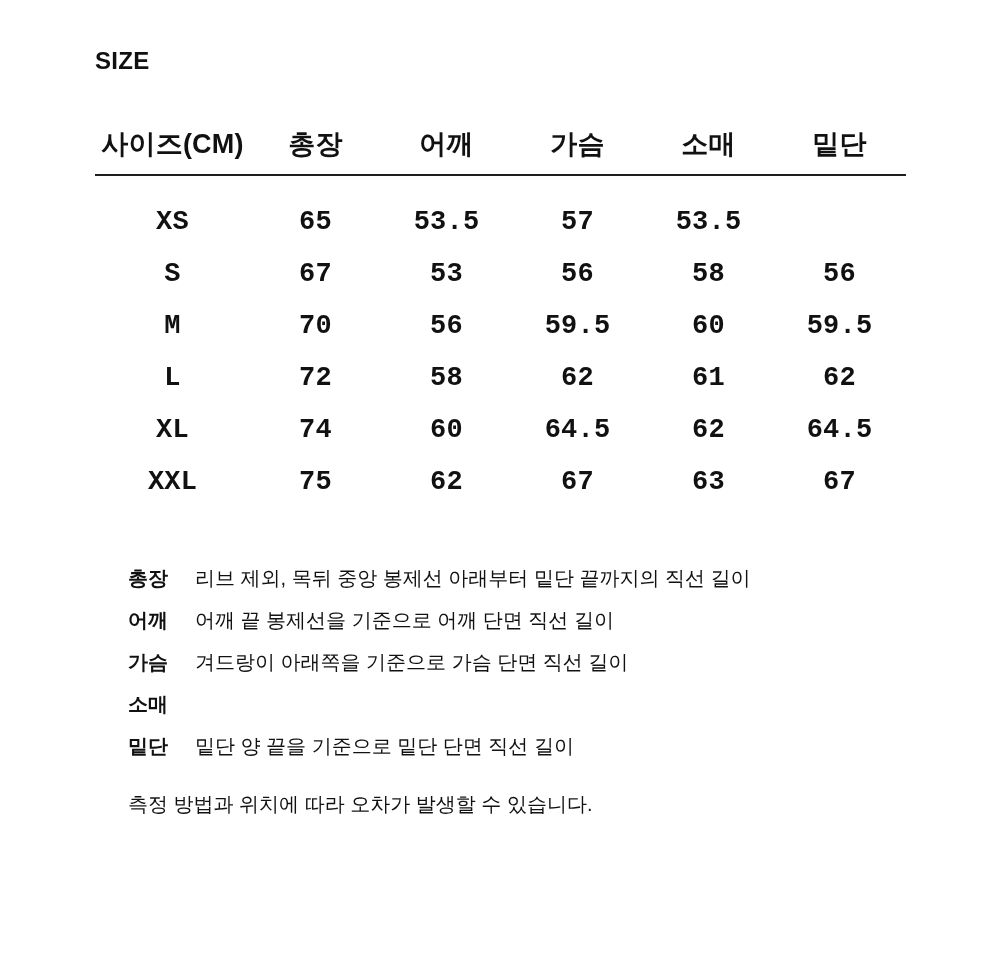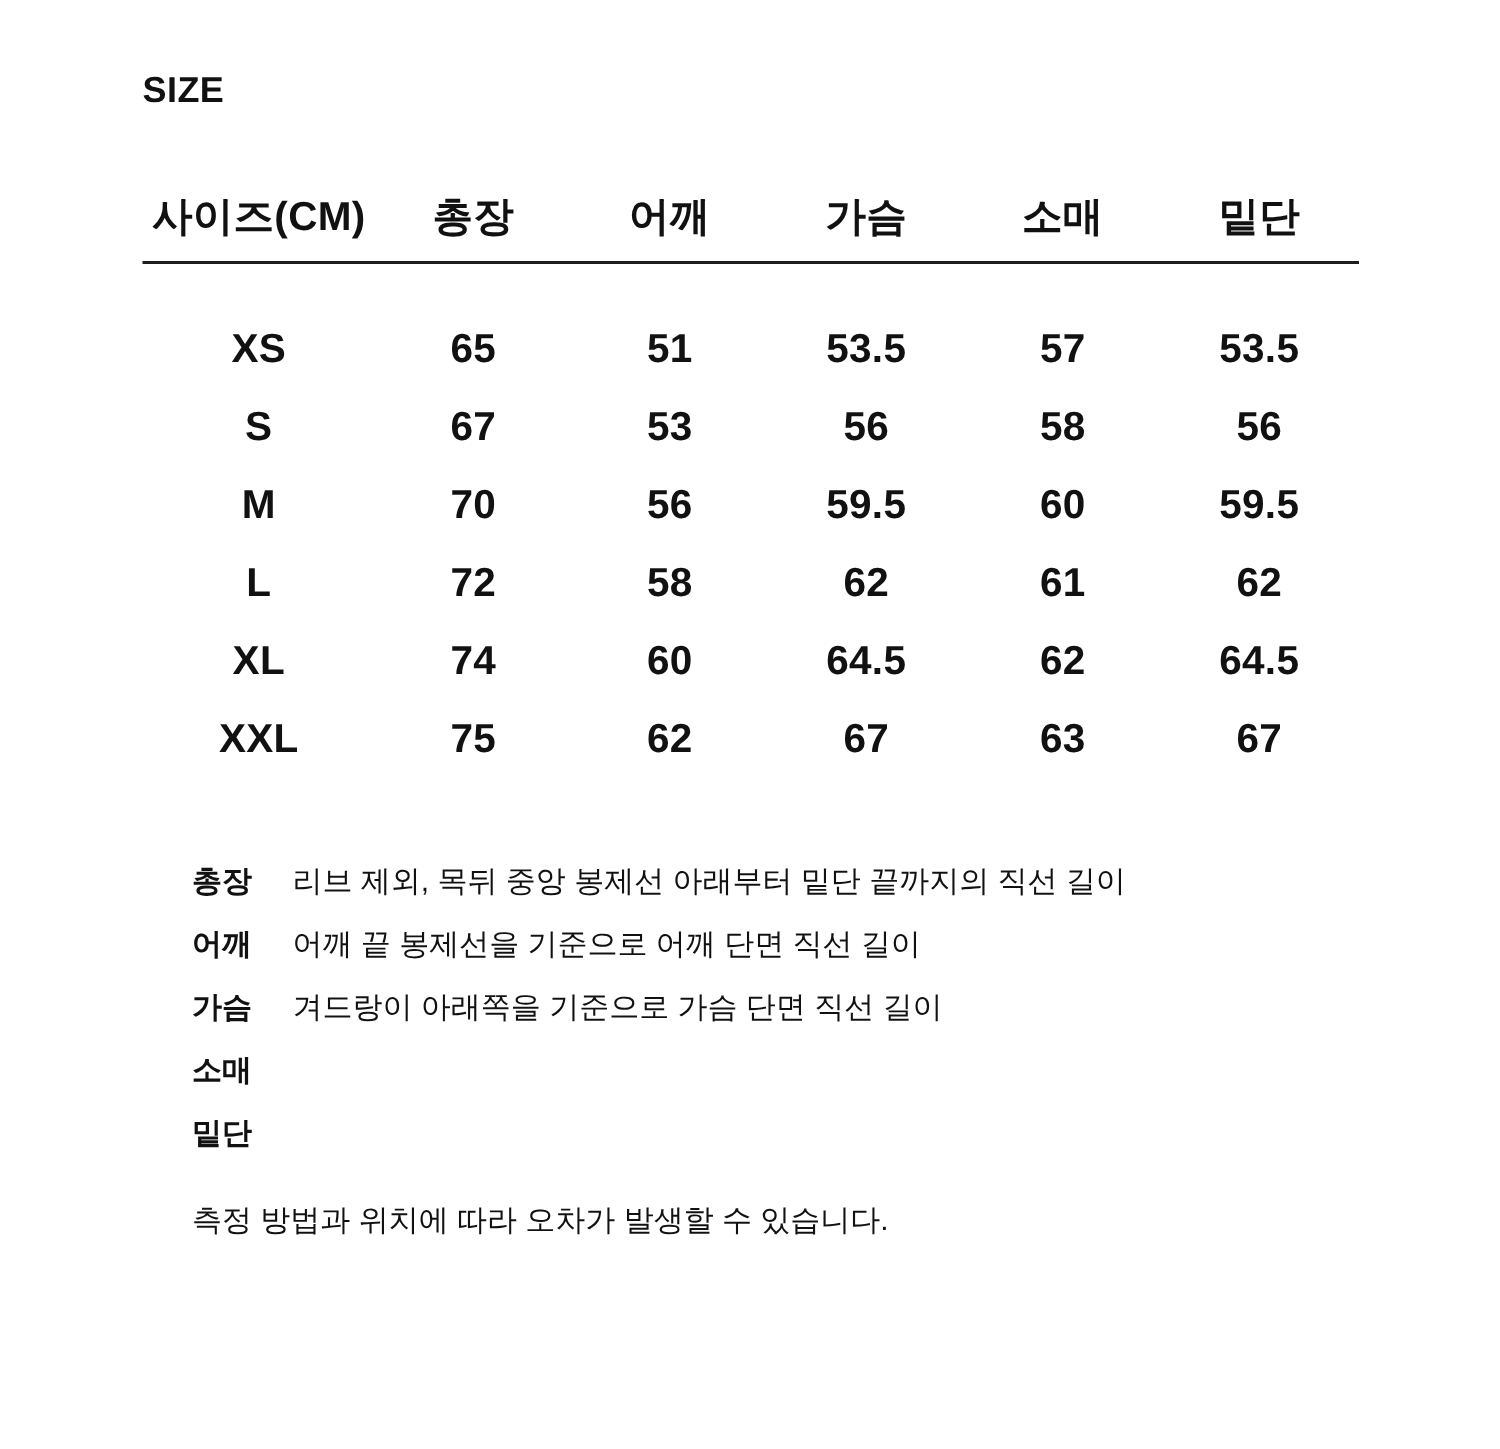--- a/index.html
+++ b/index.html
@@ -32,21 +32,21 @@
     border-bottom: 2px solid #1e1e1e;
   }
   .th, .td {
     font-size: 27px;
     font-weight: 700;
     text-align: center;
     letter-spacing: 0.2px;
   }
   .col-first { width: 155px; flex: 0 0 155px; }
   .col { width: 131px; flex: 0 0 131px; }
-  .tbody { padding-top: 30px; }
+  .tbody { padding-top: 20px; font-family: Liberation Mono, monospace; }
   .tr {
     display: flex;
     height: 52px;
     align-items: center;
   }
   .definitions {
     margin: 49px 0 0 128px;
     font-size: 20px;
   }
   .def-row {
@@ -82,21 +82,20 @@
     <div class="th col">어깨</div>
     <div class="th col">가슴</div>
     <div class="th col">소매</div>
     <div class="th col">밑단</div>
   </div>
 
   <div class="tbody">
     <div class="tr">
       <div class="td col-first">XS</div>
       <div class="td col">65</div>
-      <div class="td col">51</div>
       <div class="td col">53.5</div>
       <div class="td col">57</div>
       <div class="td col">53.5</div>
     </div>
     <div class="tr">
       <div class="td col-first">S</div>
       <div class="td col">67</div>
       <div class="td col">53</div>
       <div class="td col">56</div>
       <div class="td col">58</div>
@@ -148,16 +147,17 @@
   </div>
   <div class="def-row">
     <span class="def-term">가슴</span>
     <span class="def-desc">겨드랑이 아래쪽을 기준으로 가슴 단면 직선 길이</span>
   </div>
   <div class="def-row">
     <span class="def-term">소매</span>
   </div>
   <div class="def-row">
     <span class="def-term">밑단</span>
+    <span class="def-desc">밑단 양 끝을 기준으로 밑단 단면 직선 길이</span>
   </div>
 </div>
 
 <p class="note">측정 방법과 위치에 따라 오차가 발생할 수 있습니다.</p>
 
 </body></html>

